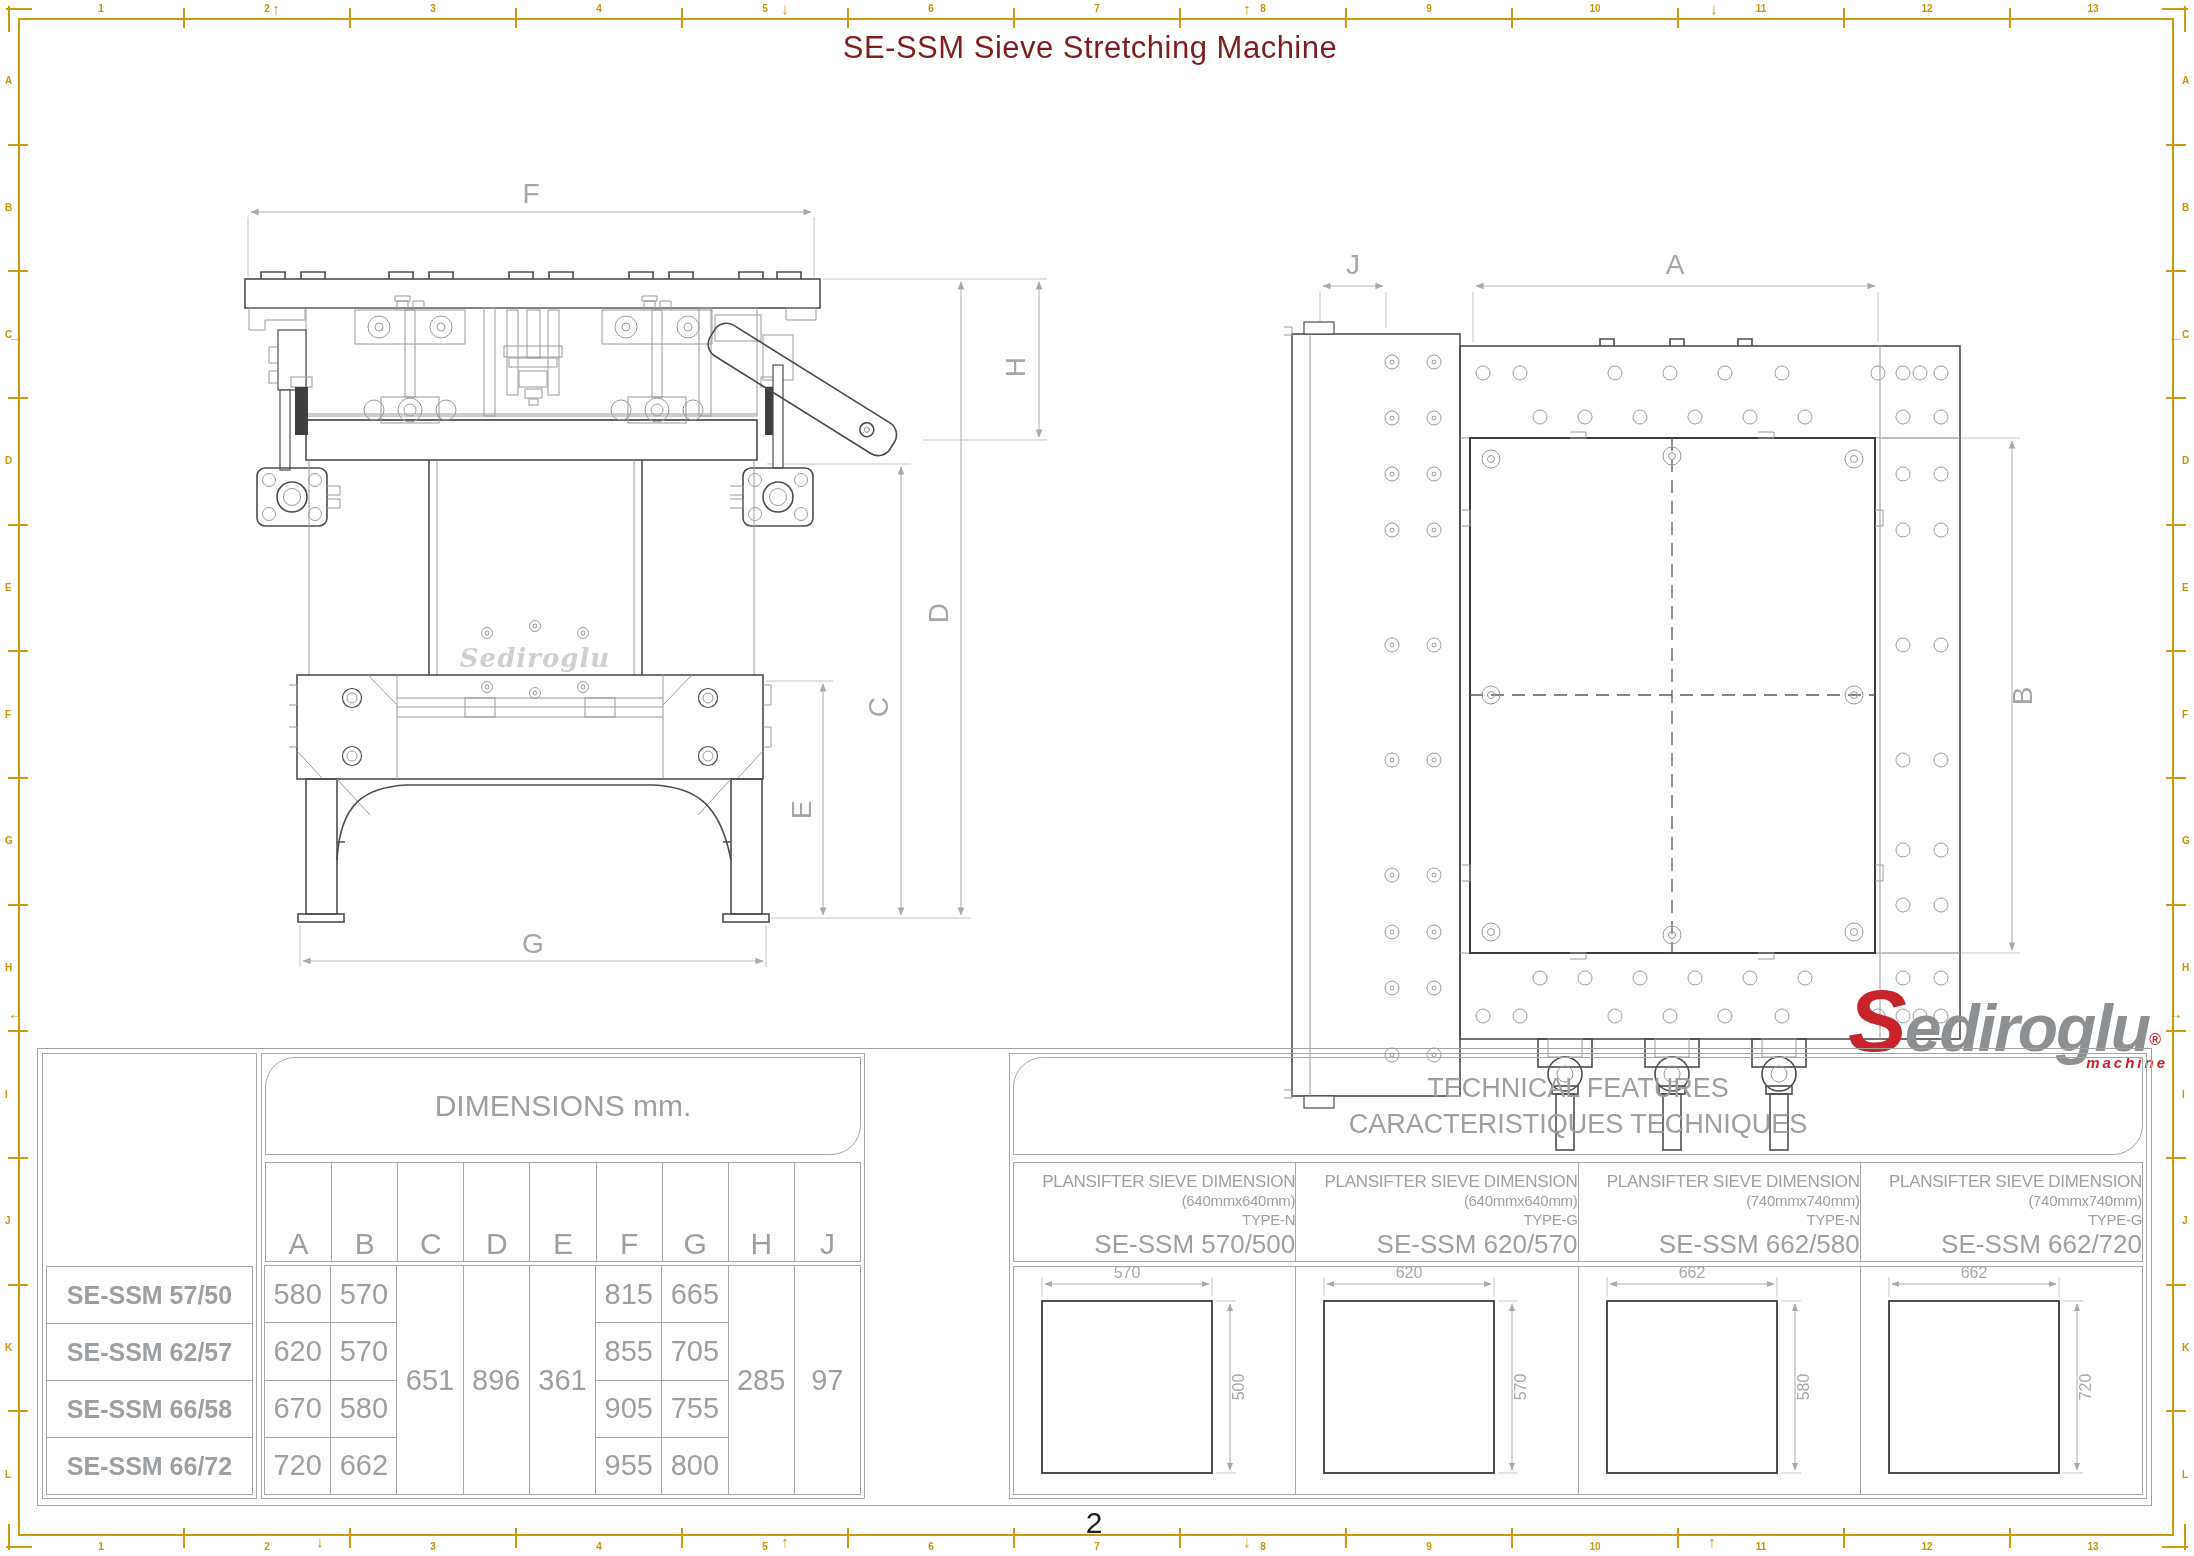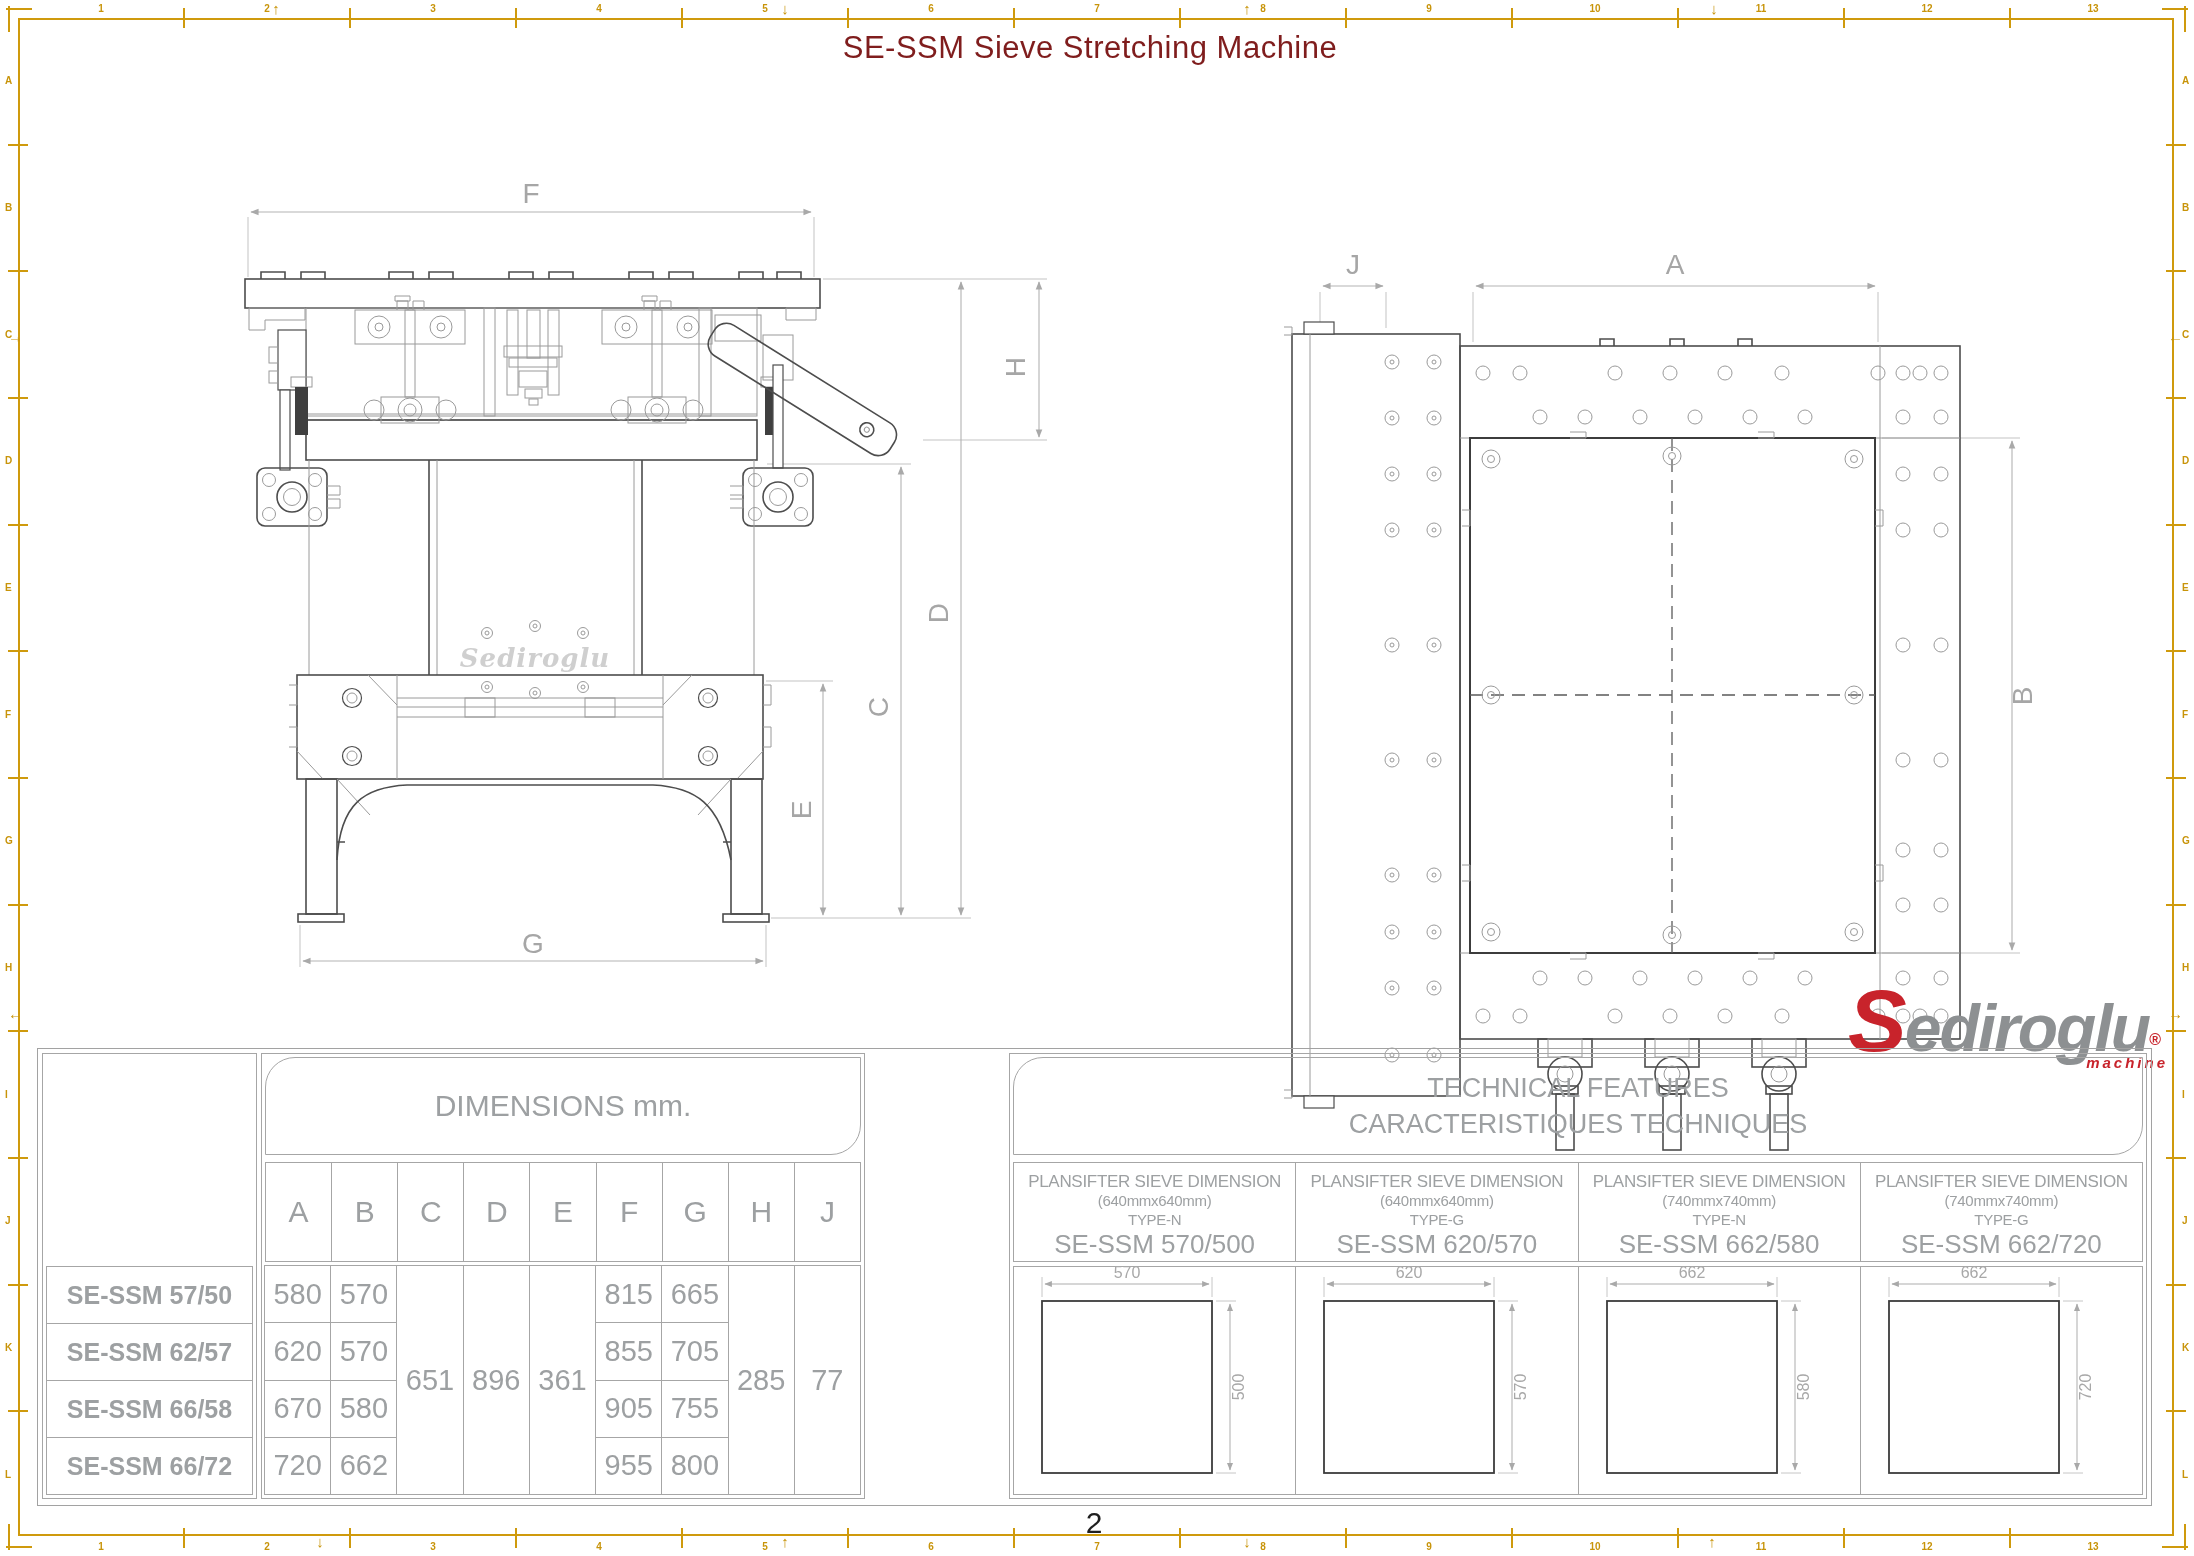--- a/index.html
+++ b/index.html
@@ -48,21 +48,21 @@
   .sec-model{left:4px;top:4px;width:215px;height:446px;}
   .sec-dims{left:223px;top:4px;width:604px;height:446px;}
   .sec-tech{left:971px;top:4px;width:1138px;height:446px;}
   .hbox{position:absolute;border:1px solid #a6a6a6;box-sizing:border-box;
         border-radius:30px 0 30px 0;display:flex;flex-direction:column;justify-content:center;}
   .m-head{left:3px;top:3px;right:3px;height:200px;padding-left:22px;font-size:30px;line-height:48px;}
   .d-head{left:3px;top:3px;right:3px;height:98px;text-align:center;font-size:30px;}
   .t-head{left:3px;top:3px;right:3px;height:98px;text-align:center;font-size:27px;line-height:36px;}
   .subrow{position:absolute;left:3px;top:108px;right:3px;height:100px;display:flex;}
   .subcell{flex:1;border:1px solid #a6a6a6;margin-left:-1px;box-sizing:border-box;
-           display:flex;align-items:center;justify-content:center;font-size:30px;}
+           display:flex;align-items:flex-end;justify-content:center;font-size:30px;}
   .subcell:first-child{margin-left:0;}
   .techsub{flex-direction:column;justify-content:center;line-height:19px;font-size:17px;text-align:center;
            letter-spacing:-.3px;padding-top:2px;}
   .techsub .l2,.techsub .l3{font-size:15px;}
   .techsub .l4{font-size:26px;margin-top:6px;letter-spacing:0;}
   .model-rows{position:absolute;left:3px;top:212px;right:3px;bottom:3px;display:flex;flex-direction:column;}
   .mrow{flex:1;border:1px solid #a6a6a6;margin-top:-1px;box-sizing:border-box;
         display:flex;align-items:center;justify-content:center;font-size:25px;font-weight:bold;}
   .mrow:first-child{margin-top:0;}
   .dimgrid{position:absolute;left:3px;top:212px;right:3px;bottom:3px;display:grid;
@@ -507,21 +507,21 @@
         <div class="dcell" style="grid-area:3/6;">905</div>
         <div class="dcell" style="grid-area:3/7;">755</div>
         <div class="dcell" style="grid-area:4/1;">720</div>
         <div class="dcell" style="grid-area:4/2;">662</div>
         <div class="dcell" style="grid-area:4/6;">955</div>
         <div class="dcell" style="grid-area:4/7;">800</div>
         <div class="dcell" style="grid-area:1/3/5/4;">651</div>
         <div class="dcell" style="grid-area:1/4/5/5;">896</div>
         <div class="dcell" style="grid-area:1/5/5/6;">361</div>
         <div class="dcell" style="grid-area:1/8/5/9;">285</div>
-        <div class="dcell" style="grid-area:1/9/5/10;">77</div>
+        <div class="dcell" style="grid-area:1/9/5/10;">97</div>
       </div>
     </div>
 
     <div class="sec sec-tech">
       <div class="hbox t-head">
         <div>TECHNICAL FEATURES</div>
         <div>CARACTERISTIQUES TECHNIQUES</div>
       </div>
       <div class="subrow">
         <div class="subcell techsub">

